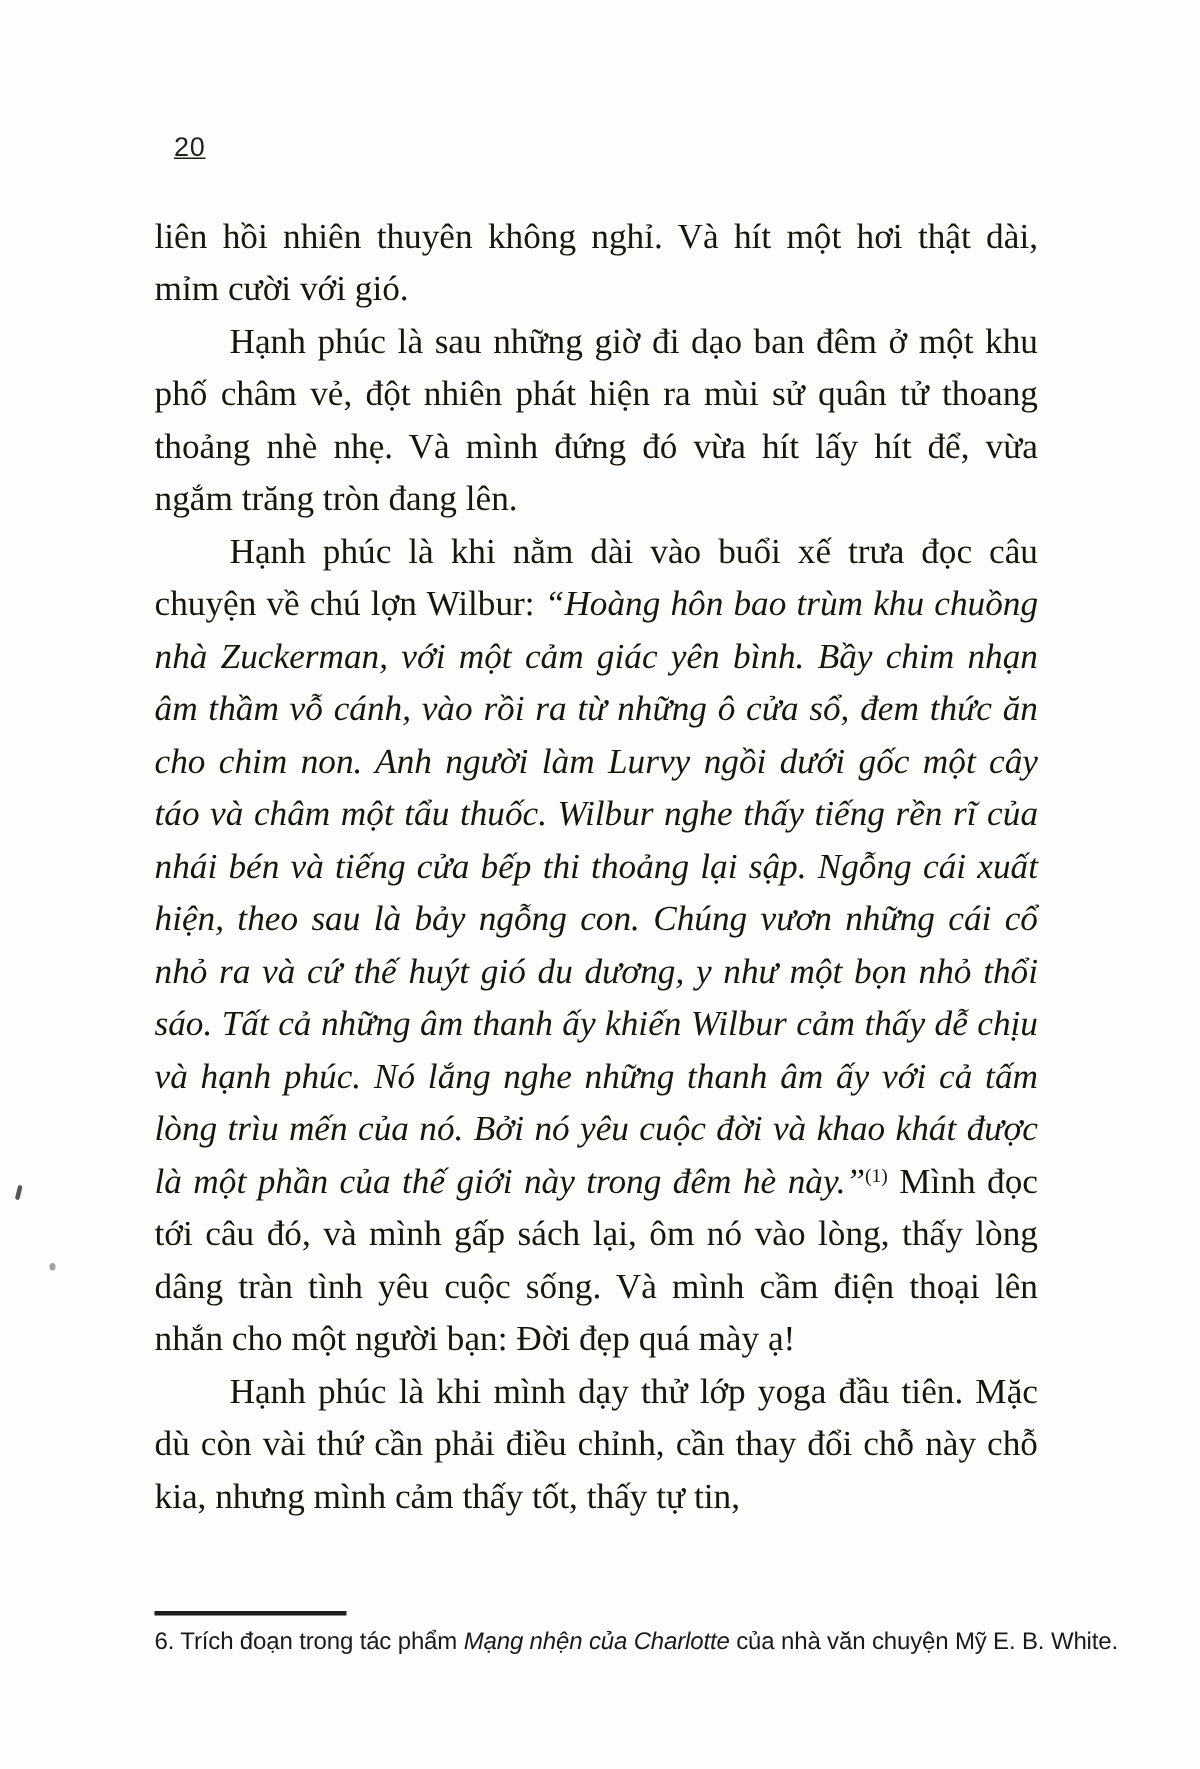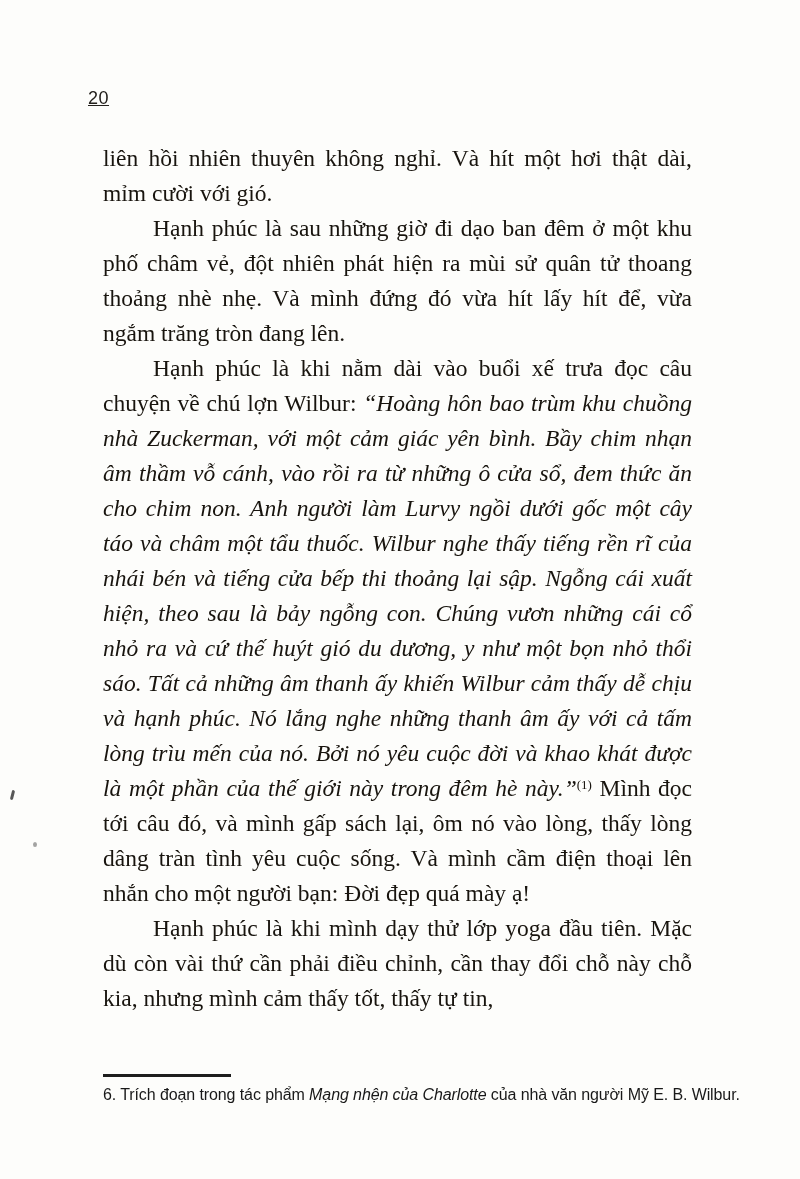--- a/index.html
+++ b/index.html
@@ -12,21 +12,21 @@
     width: 800px;
     height: 1179px;
     background: #fdfdfb;
     overflow: hidden;
     color: #1b1711;
   }
   
   .running-head {
     position: absolute;
     top: 88px;
-    left: 88px;
+    left: 116px;
     right: 80px;
     display: flex;
     justify-content: space-between;
     align-items: flex-start;
     font-family: "Liberation Sans", "DejaVu Sans", sans-serif;
     color: #23201c;
     text-decoration: underline;
   }
   .page-number {
     font-size: 18px;
@@ -115,19 +115,19 @@
 
   <div class="body-text">
     <p class="para"><span>liên hồi nhiên thuyên không nghỉ. Và hít một hơi thật dài, mỉm cười với gió.</span></p>
     <p class="para indent"><span>Hạnh phúc là sau những giờ đi dạo ban đêm ở một khu phố châm vẻ, đột nhiên phát hiện ra mùi sử quân tử thoang thoảng nhè nhẹ. Và mình đứng đó vừa hít lấy hít để, vừa ngắm trăng tròn đang lên.</span></p>
     <p class="para indent"><span>Hạnh phúc là khi nằm dài vào buổi xế trưa đọc câu chuyện về chú lợn Wilbur: </span><em>“Hoàng hôn bao trùm khu chuồng nhà Zuckerman, với một cảm giác yên bình. Bầy chim nhạn âm thầm vỗ cánh, vào rồi ra từ những ô cửa sổ, đem thức ăn cho chim non. Anh người làm Lurvy ngồi dưới gốc một cây táo và châm một tẩu thuốc. Wilbur nghe thấy tiếng rền rĩ của nhái bén và tiếng cửa bếp thi thoảng lại sập. Ngỗng cái xuất hiện, theo sau là bảy ngỗng con. Chúng vươn những cái cổ nhỏ ra và cứ thế huýt gió du dương, y như một bọn nhỏ thổi sáo. Tất cả những âm thanh ấy khiến Wilbur cảm thấy dễ chịu và hạnh phúc. Nó lắng nghe những thanh âm ấy với cả tấm lòng trìu mến của nó. Bởi nó yêu cuộc đời và khao khát được là một phần của thế giới này trong đêm hè này.”</em><sup class="fn-ref">(1)</sup><span> Mình đọc tới câu đó, và mình gấp sách lại, ôm nó vào lòng, thấy lòng dâng tràn tình yêu cuộc sống. Và mình cầm điện thoại lên nhắn cho một người bạn: Đời đẹp quá mày ạ!</span></p>
     <p class="para indent"><span>Hạnh phúc là khi mình dạy thử lớp yoga đầu tiên. Mặc dù còn vài thứ cần phải điều chỉnh, cần thay đổi chỗ này chỗ kia, nhưng mình cảm thấy tốt, thấy tự tin,</span></p>
   </div>
 
   <div class="footnote">
     <div class="footnote-rule"></div>
-    <p class="footnote-text"><span>6. Trích đoạn trong tác phẩm </span><em>Mạng nhện của Charlotte</em><span> của nhà văn người Mỹ E. B. Wilbur.</span></p>
+    <p class="footnote-text"><span>6. Trích đoạn trong tác phẩm </span><em>Mạng nhện của Charlotte</em><span> của nhà văn chuyện Mỹ E. B. White.</span></p>
   </div>
 
   <div class="artifact-1"></div>
   <div class="artifact-2"></div>
 
 </div>
 
 </body></html>

